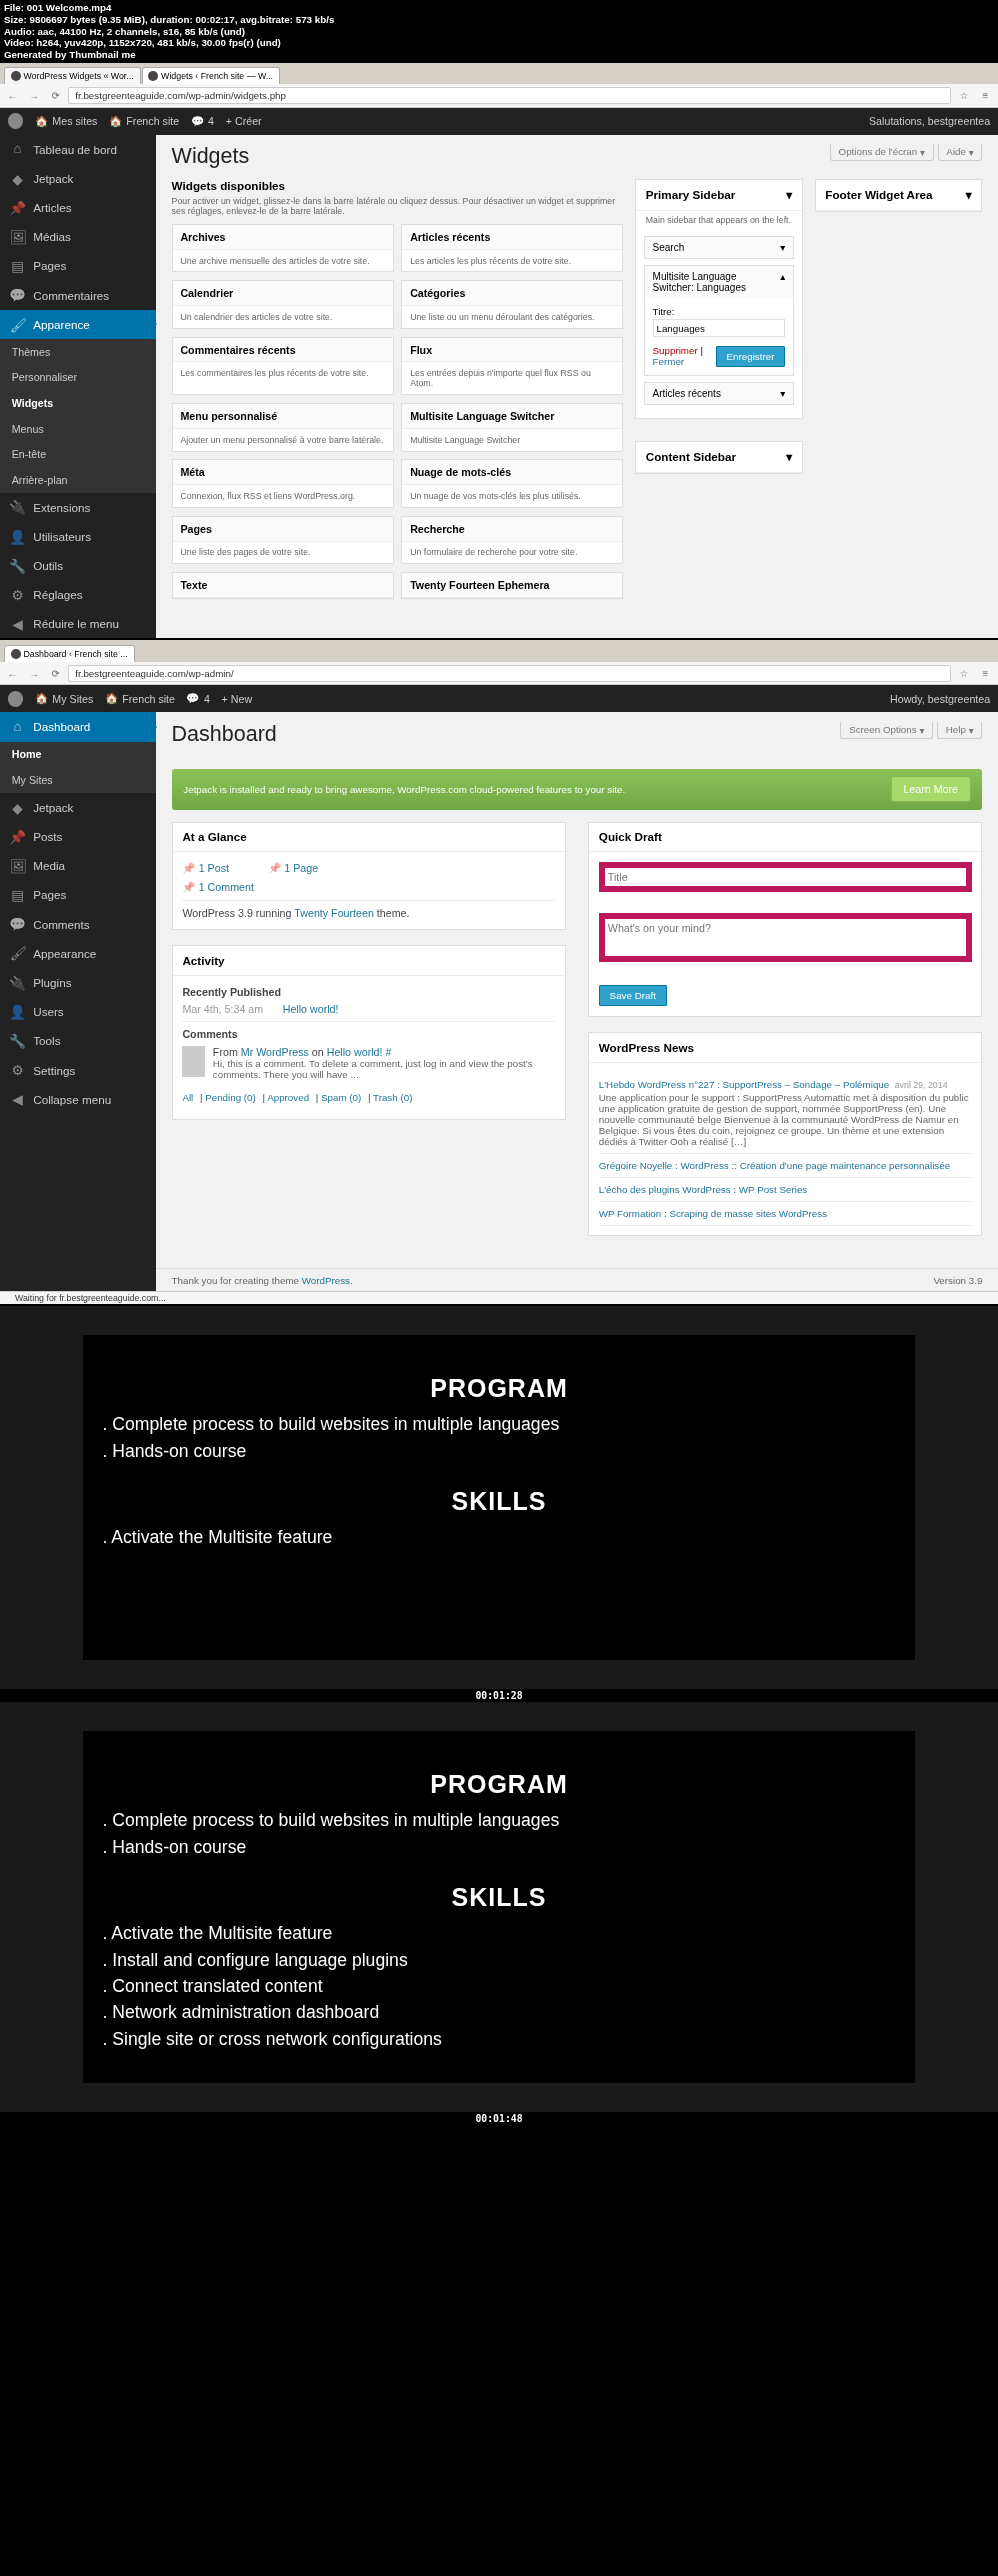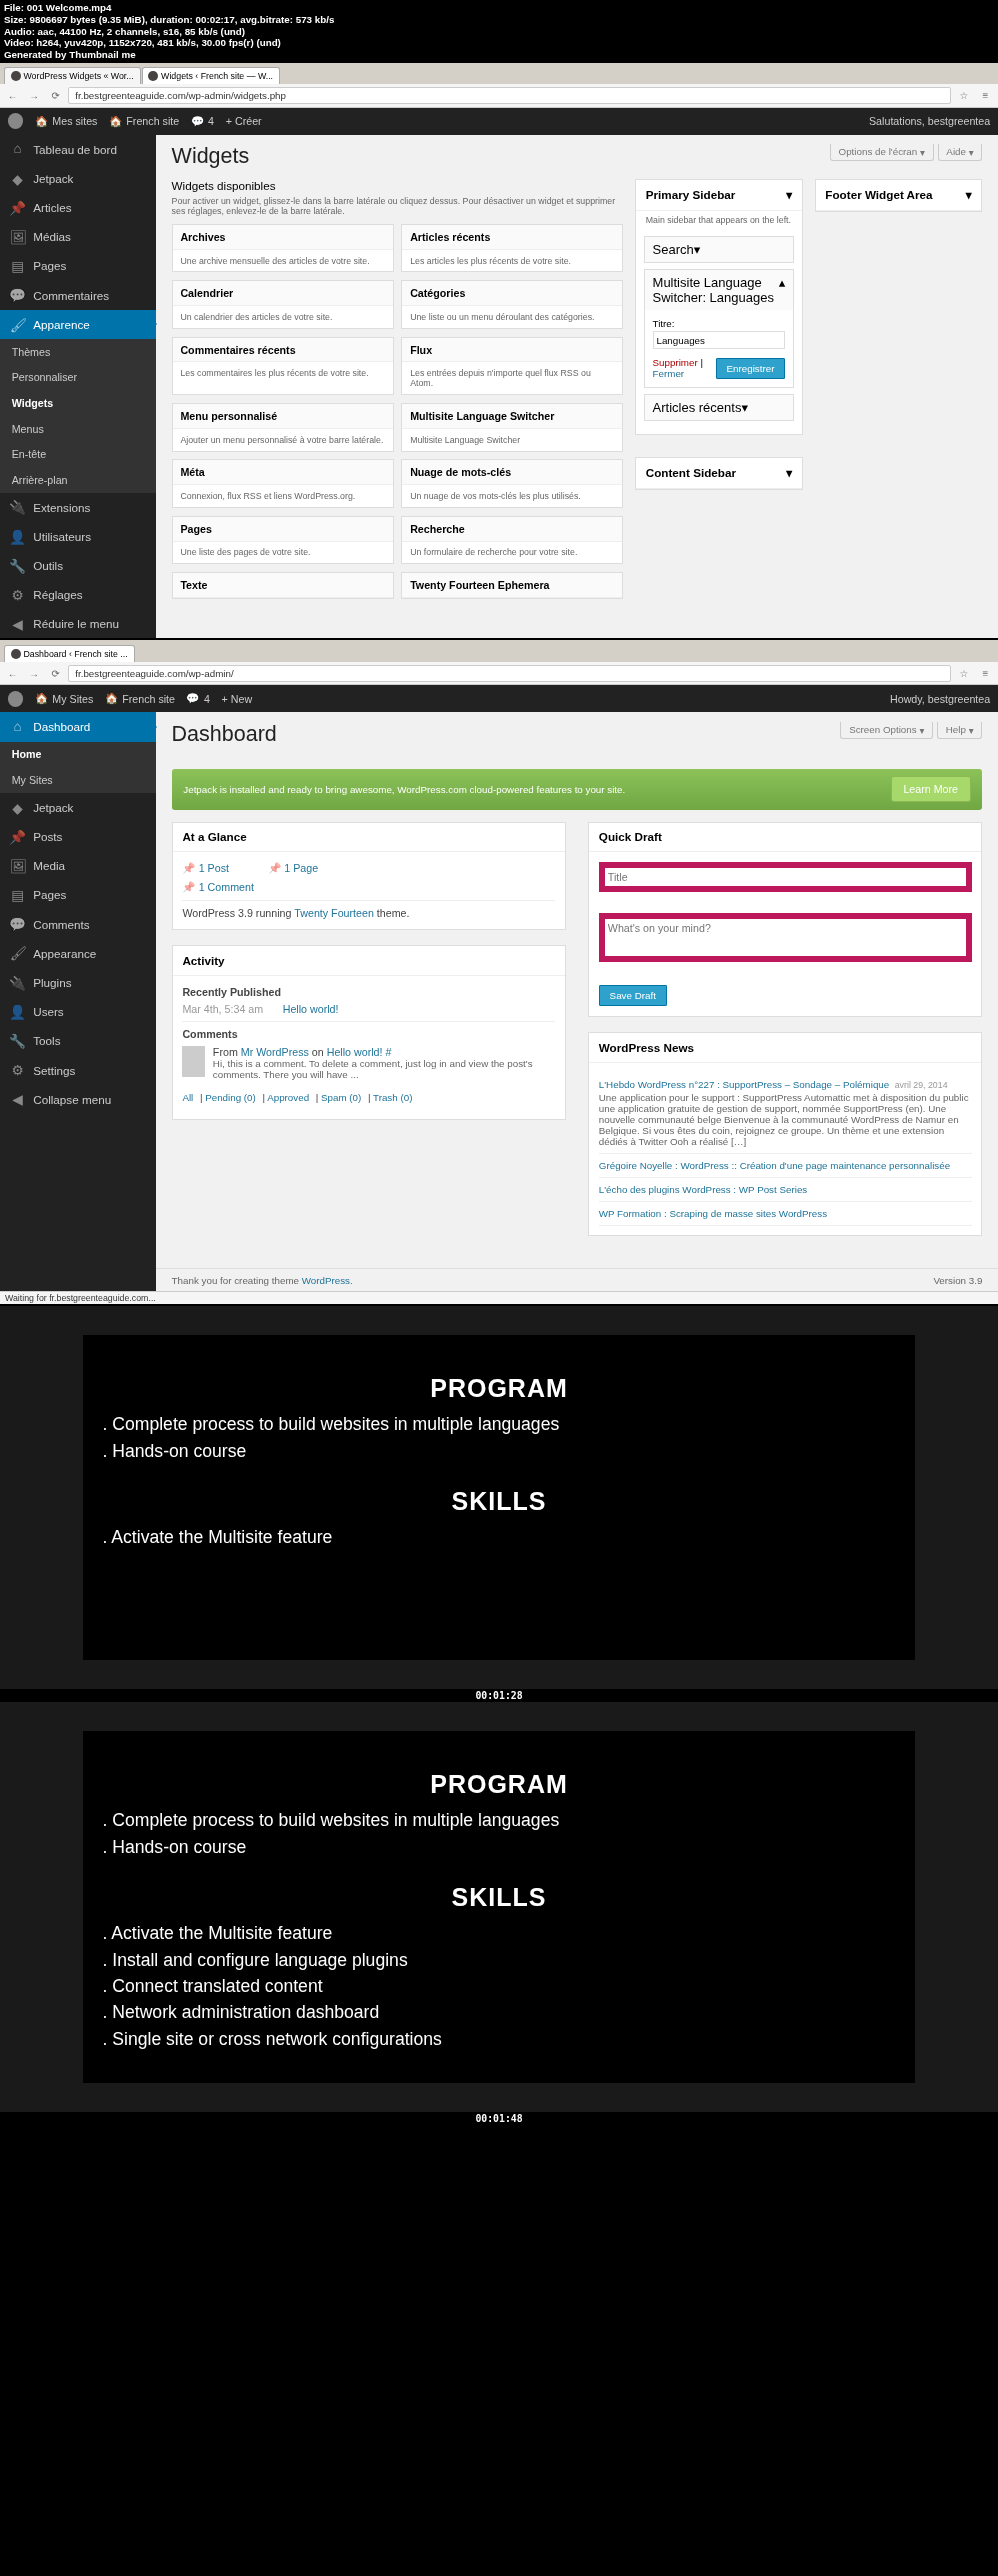--- a/index.html
+++ b/index.html
@@ -39,35 +39,35 @@
 .page-header{padding:9.8px 15.6px;display:flex;justify-content:space-between;align-items:flex-start}
 .page-header h1{font-size:21.5px;font-weight:normal;color:#222}
 .screen-opts{display:flex;gap:3.9px}
 .screen-opt-tab{background:#f1f1f1;border:1px solid #ccc;border-top:none;padding:2px 7.8px;font-size:9.8px;color:#777;border-radius:0 0 2.9px 2.9px}
 
 .widgets-layout{display:flex;gap:11.7px;padding:0 15.6px 15.6px}
 .widgets-left{flex:1.3}
 .widgets-right{flex:1;display:flex;gap:11.7px}
 .widgets-col{flex:1;display:flex;flex-direction:column;gap:22px}
 
-.section-title{font-size:11.7px;font-weight:normal;margin-bottom:3.9px}
+.section-title{font-size:11.7px;font-weight:bold;margin-bottom:3.9px}
 .section-desc{font-size:8.8px;color:#666;margin-bottom:7.8px}
 
 .widget-grid{display:grid;grid-template-columns:1fr 1fr;gap:7.8px}
 .widget-box{background:#fff;border:1px solid #ddd}
 .widget-head{background:#fafafa;padding:5.9px 7.8px;font-size:10.7px;font-weight:bold;border-bottom:1px solid #eee;display:flex;justify-content:space-between;cursor:move}
 .widget-desc{padding:5.9px 7.8px;font-size:8.8px;color:#666}
 
 .sidebar-area{background:#fff;border:1px solid #ddd}
 .sidebar-head{padding:7.8px 9.8px;font-size:11.7px;font-weight:bold;display:flex;justify-content:space-between;border-bottom:1px solid #eee}
 .sidebar-body{padding:7.8px}
 .sidebar-desc{font-size:8.8px;color:#666;padding:3.9px 9.8px}
 
 .inner-widget{border:1px solid #ddd;margin-bottom:5.9px}
-.inner-widget-head{background:#fafafa;padding:4.9px 7.8px;font-size:13px;display:flex;justify-content:flex-start;cursor:pointer}
+.inner-widget-head{background:#fafafa;padding:4.9px 7.8px;font-size:10px;display:flex;justify-content:space-between;cursor:pointer}
 .inner-widget-body{padding:7.8px;font-size:9.8px}
 .inner-widget-body label{display:block;font-size:9.8px;margin-bottom:2px}
 .inner-widget-body input[type=text]{width:100%;padding:2.9px;border:1px solid #ddd;font-size:9.8px}
 .widget-actions{display:flex;justify-content:flex-end;align-items:center;margin-top:7.8px}
 .widget-actions a{color:#21759b;font-size:9.8px;text-decoration:none}
 .widget-actions a.del{color:#a00}
 .btn-primary{background:#2ea2cc;color:#fff;border:1px solid #0074a2;padding:3.9px 9.8px;border-radius:1px;font-size:9.8px;cursor:pointer}
 .jetpack-banner{background:linear-gradient(#8cc258,#71a743);color:#fff;padding:7.8px 11.7px;margin:11.7px 15.6px;border-radius:2.9px;display:flex;justify-content:space-between;align-items:center;font-size:9.8px}
 .learn-more{background:#a7d96a;border:1px solid #8bb853;padding:5.9px 11.7px;border-radius:2.9px;color:#fff;font-size:10.7px;cursor:pointer}
 
@@ -83,21 +83,21 @@
 .postbox-body textarea{height:49px;resize:none}
 .news-item{padding:5.9px 0;border-bottom:1px solid #eee;font-size:9.8px}
 .news-item a{color:#21759b;text-decoration:none}
 .news-date{color:#999;font-size:8.8px}
 .comment-item{display:flex;gap:7.8px;padding:5.9px 0}
 .avatar{width:31px;height:31px;background:#ccc}
 .comment-filters{padding:5.9px 0;font-size:9.8px}
 .comment-filters a{color:#21759b;text-decoration:none;margin-right:3.9px}
 
 .footer-bar{background:#f1f1f1;padding:5.9px 15.6px;font-size:9.8px;color:#666;display:flex;justify-content:space-between;border-top:1px solid #ddd}
-.status-bar{background:#f5f5f5;border-top:1px solid #ccc;font-size:8.8px;padding:1px 5px;color:#333}
+.status-bar{background:#f5f5f5;border-top:1px solid #ccc;font-size:8.8px;padding:1px 15px;color:#333}
 .timecode{text-align:center;color:#fff;font:bold 9.8px monospace;padding:1px 3.9px}
 
 
 .slide-frame{position:relative;height:383px;background:#1a1a1a;overflow:hidden}
 .slide-fg{position:absolute;left:83px;right:83px;top:29px;bottom:29px;background:#000;padding:39px 19.5px;color:#fff}
 .slide-fg h2{text-align:center;font-size:25px;font-weight:bold;letter-spacing:1px;margin-bottom:7.8px}
 .slide-fg ul{list-style:none;font-size:17.6px;line-height:1.5}
 .slide-fg li::before{content:'. '}
 .caret{display:inline-block;vertical-align:middle}
 </style>

